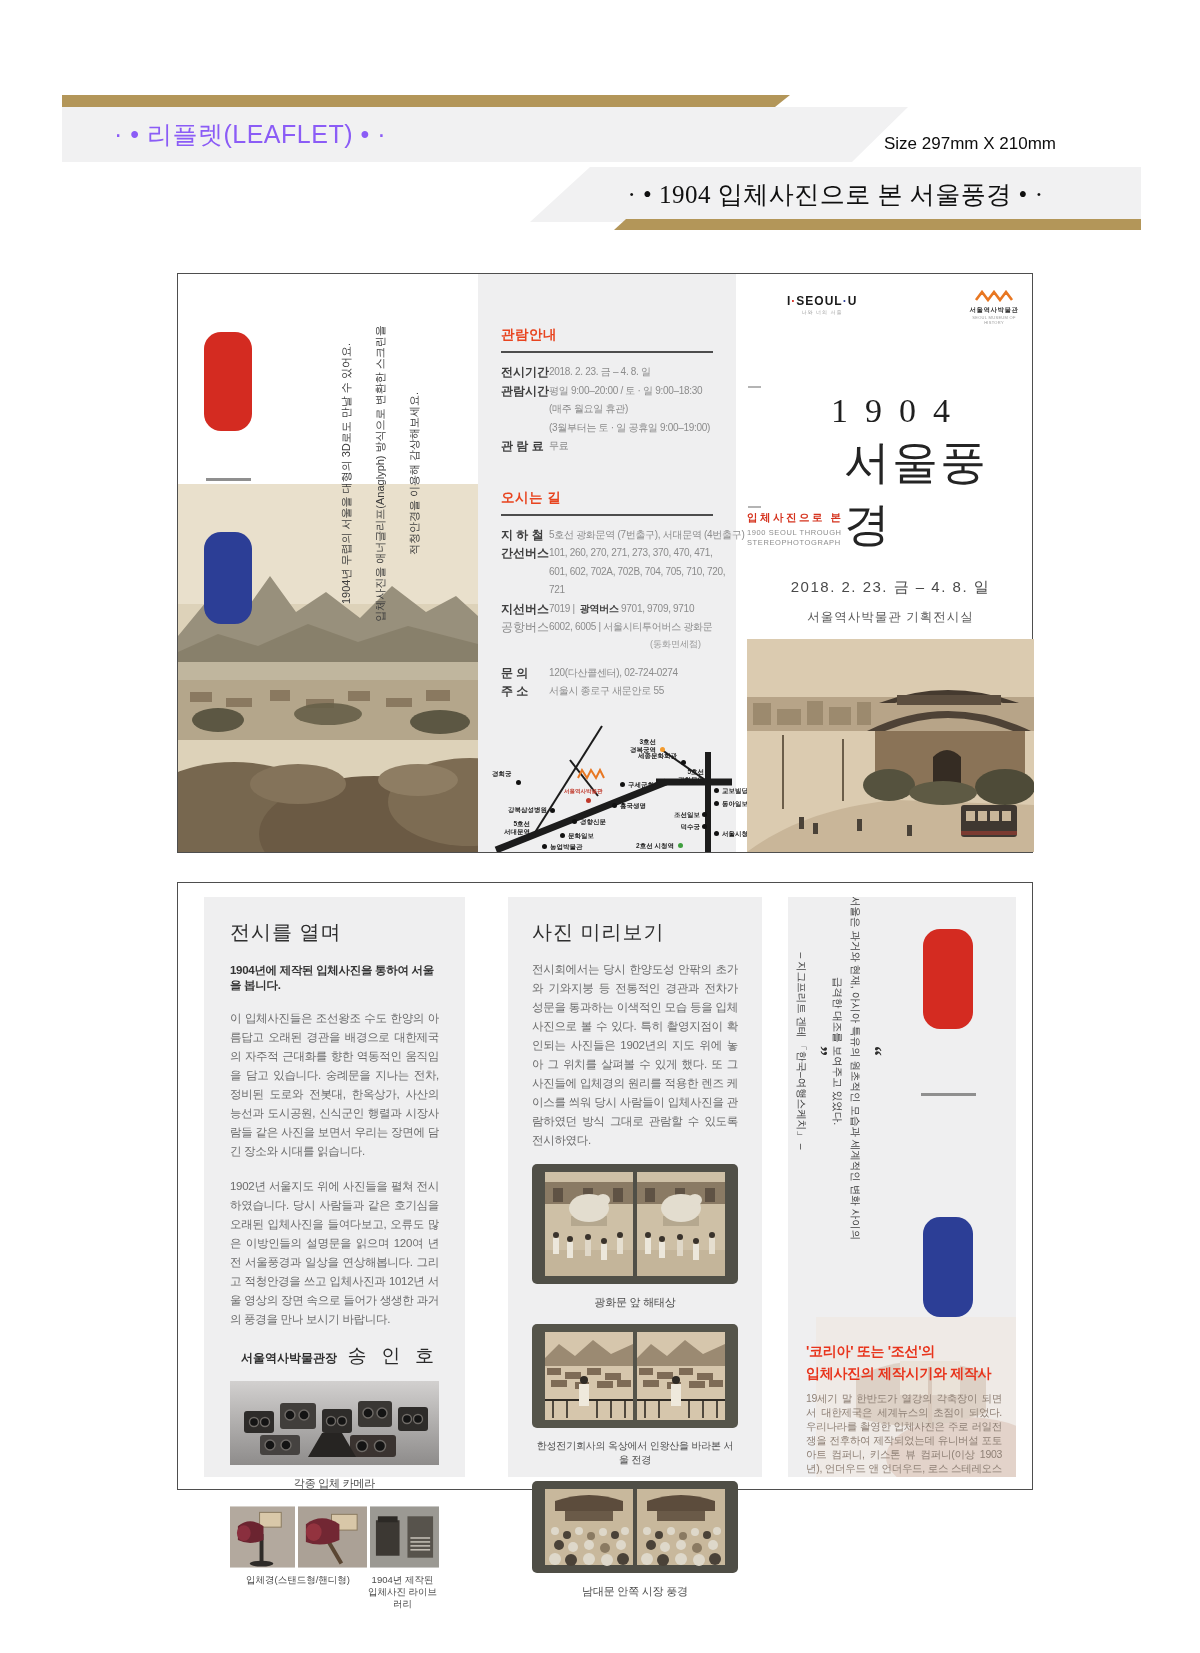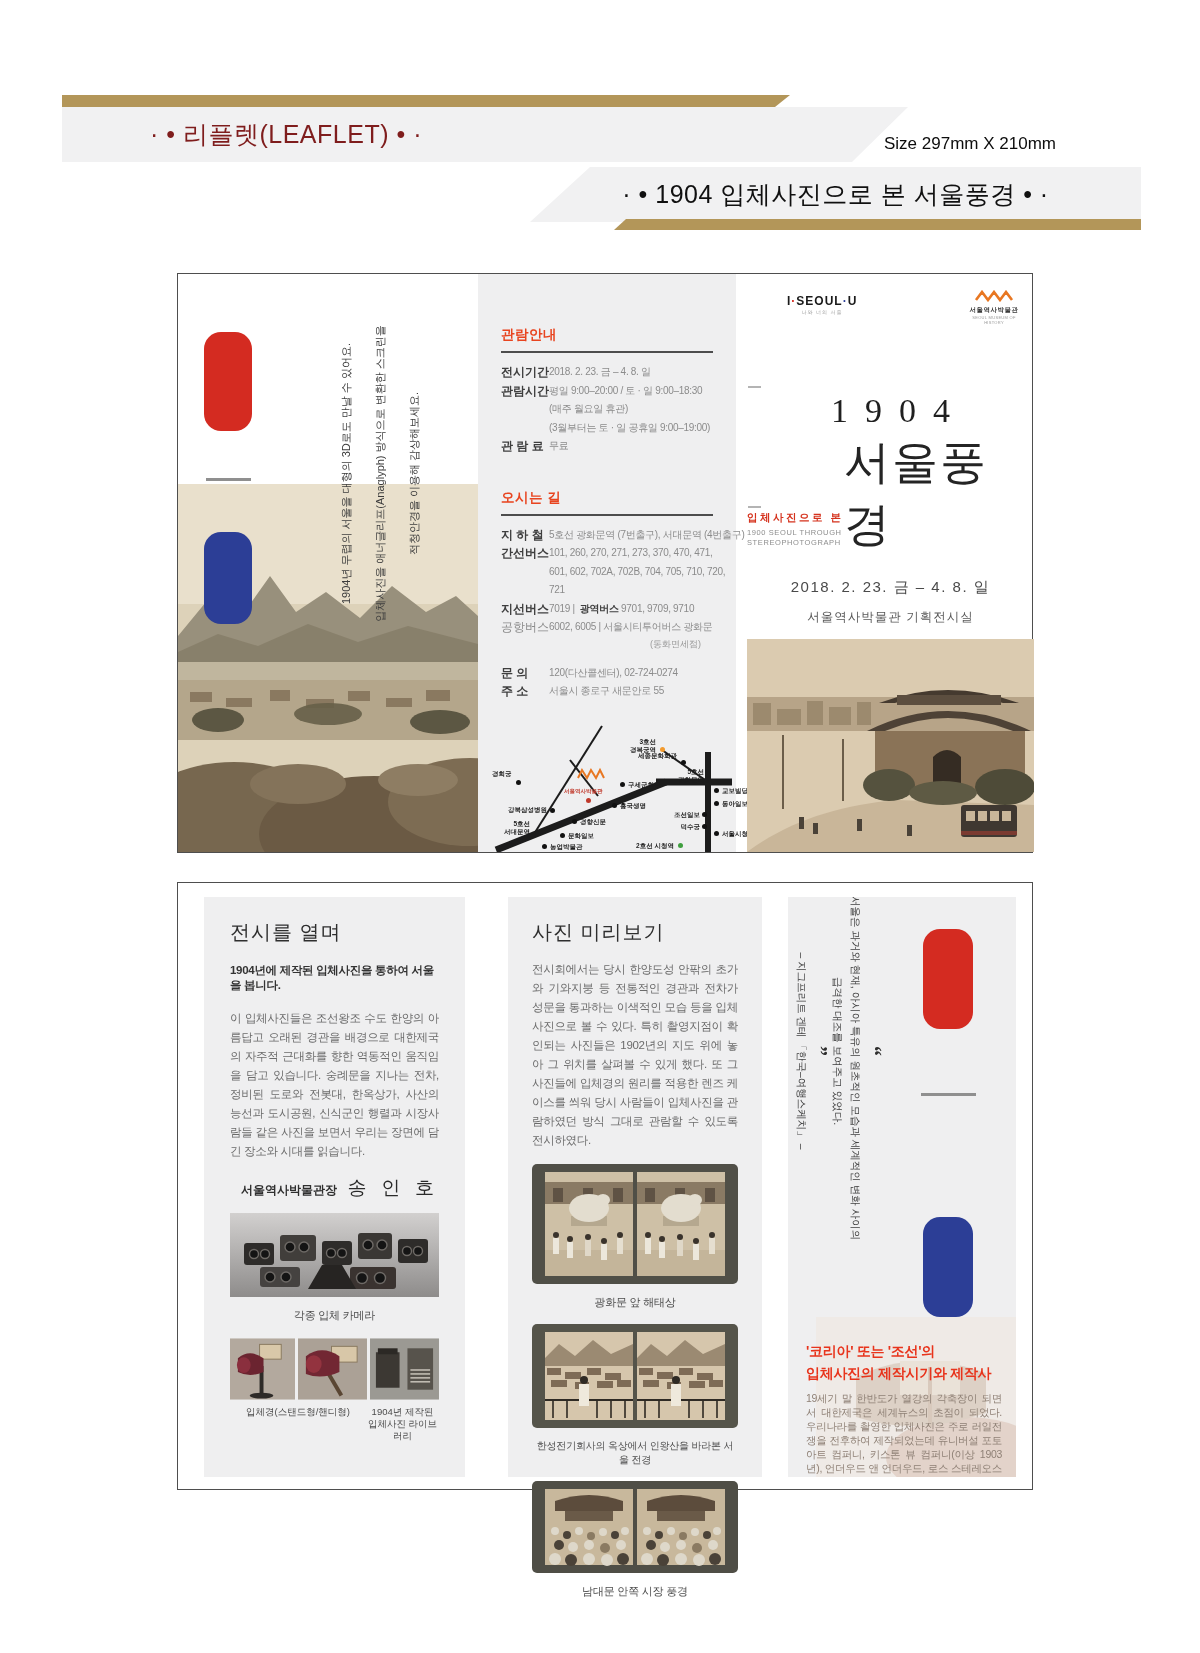--- a/index.html
+++ b/index.html
@@ -8,25 +8,25 @@
      font-family:"Liberation Sans","DejaVu Sans",sans-serif;color:#333;}
 .abs{position:absolute;}
 
 
 .gold{background:#b39659;}
 .band{background:#f1f1f2;}
 #ribbon1-gold{left:62px;top:95px;width:728px;height:12px;
   clip-path:polygon(0 0,100% 0,calc(100% - 15px) 100%,0 100%);}
 #ribbon1-band{left:62px;top:107px;width:846px;height:55px;
   clip-path:polygon(0 0,100% 0,calc(100% - 56px) 100%,0 100%);
-  font-size:25px;line-height:55px;color:#7f1d1d;padding-left:88px;letter-spacing:.5px;}
+  font-size:25px;line-height:55px;color:#8b5cf6;padding-left:52px;letter-spacing:.5px;}
 #size-label{left:884px;top:134px;font-size:17px;color:#0d0d0d;}
 #ribbon2-band{left:530px;top:167px;width:611px;height:55px;
   clip-path:polygon(60px 0,100% 0,100% 100%,0 100%);
-  font-size:25px;line-height:55px;color:#101010;text-align:center;letter-spacing:.5px;}
+  font-size:25px;line-height:55px;color:#101010;text-align:center;letter-spacing:.5px;font-family:Liberation Serif, serif;}
 #ribbon2-gold{left:614px;top:219px;width:527px;height:11px;
   clip-path:polygon(12px 0,100% 0,100% 100%,0 100%);}
 
 
 .sheet{border:1px solid #4e4e4e;background:#fff;}
 #page1{left:177px;top:273px;width:856px;height:580px;}
 #page2{left:177px;top:882px;width:856px;height:608px;}
 
 
 .gray-panel{background:#efeff0;}
@@ -327,20 +327,21 @@
     </svg>
   </div>
 </div>
 
 <div class="abs sheet" id="page2">
 
   <div class="abs gray-panel" id="p2-col1">
     <div class="h2title">전시를 열며</div>
     <div class="lead">1904년에 제작된 입체사진을 통하여 서울을 봅니다.</div>
     <div class="para">이 입체사진들은 조선왕조 수도 한양의 아름답고 오래된 경관을 배경으로 대한제국의 자주적 근대화를 향한 역동적인 움직임을 담고 있습니다. 숭례문을 지나는 전차, 정비된 도로와 전봇대, 한옥상가, 사산의 능선과 도시공원, 신식군인 행렬과 시장사람들 같은 사진을 보면서 우리는 장면에 담긴 장소와 시대를 읽습니다.</div>
+    <div class="para">1902년 서울지도 위에 사진들을 펼쳐 전시하였습니다. 당시 사람들과 같은 호기심을 오래된 입체사진을 들여다보고, 오류도 많은 이방인들의 설명문을 읽으며 120여 년 전 서울풍경과 일상을 연상해봅니다. 그리고 적청안경을 쓰고 입체사진과 1012년 서울 영상의 장면 속으로 들어가 생생한 과거의 풍경을 만나 보시기 바랍니다.</div>
     <div class="sign-row">
       <span class="sign-label">서울역사박물관장</span>
       <span class="sign-name">송 인 호</span>
     </div>
     <svg width="209" height="84" viewBox="0 0 209 84" style="margin-top:12px;">
       <defs>
           <linearGradient id="camBg" x1="0" y1="0" x2="0" y2="1">
         <stop offset="0" stop-color="#d2d0cf"></stop>
             <stop offset="1" stop-color="#8e8c8b"></stop>
           </linearGradient>

